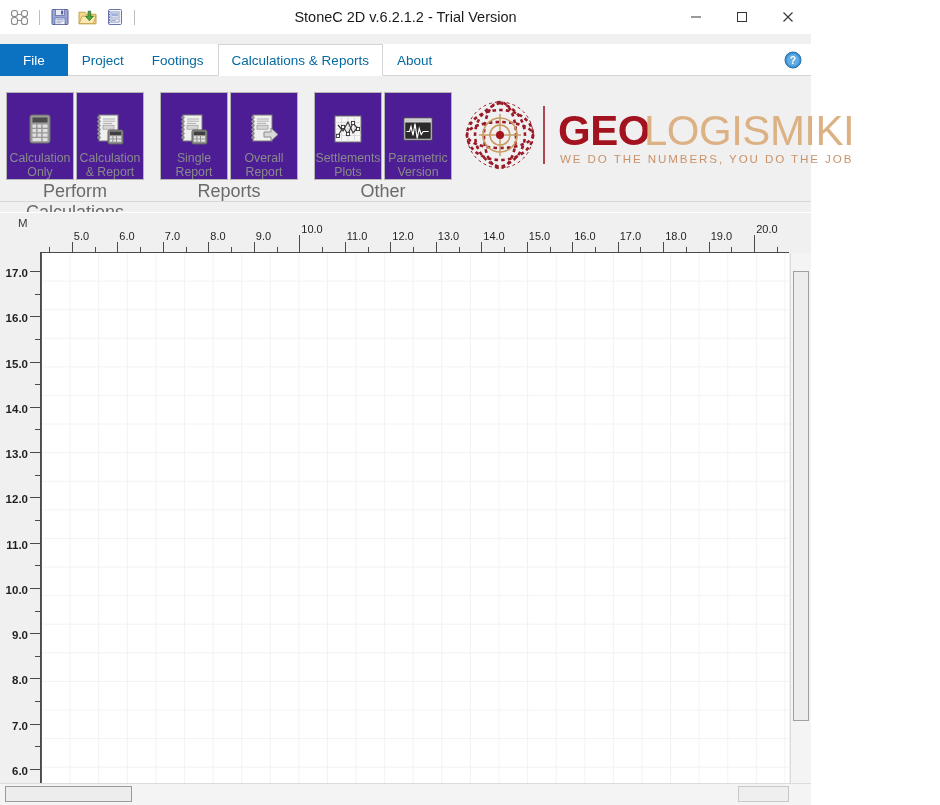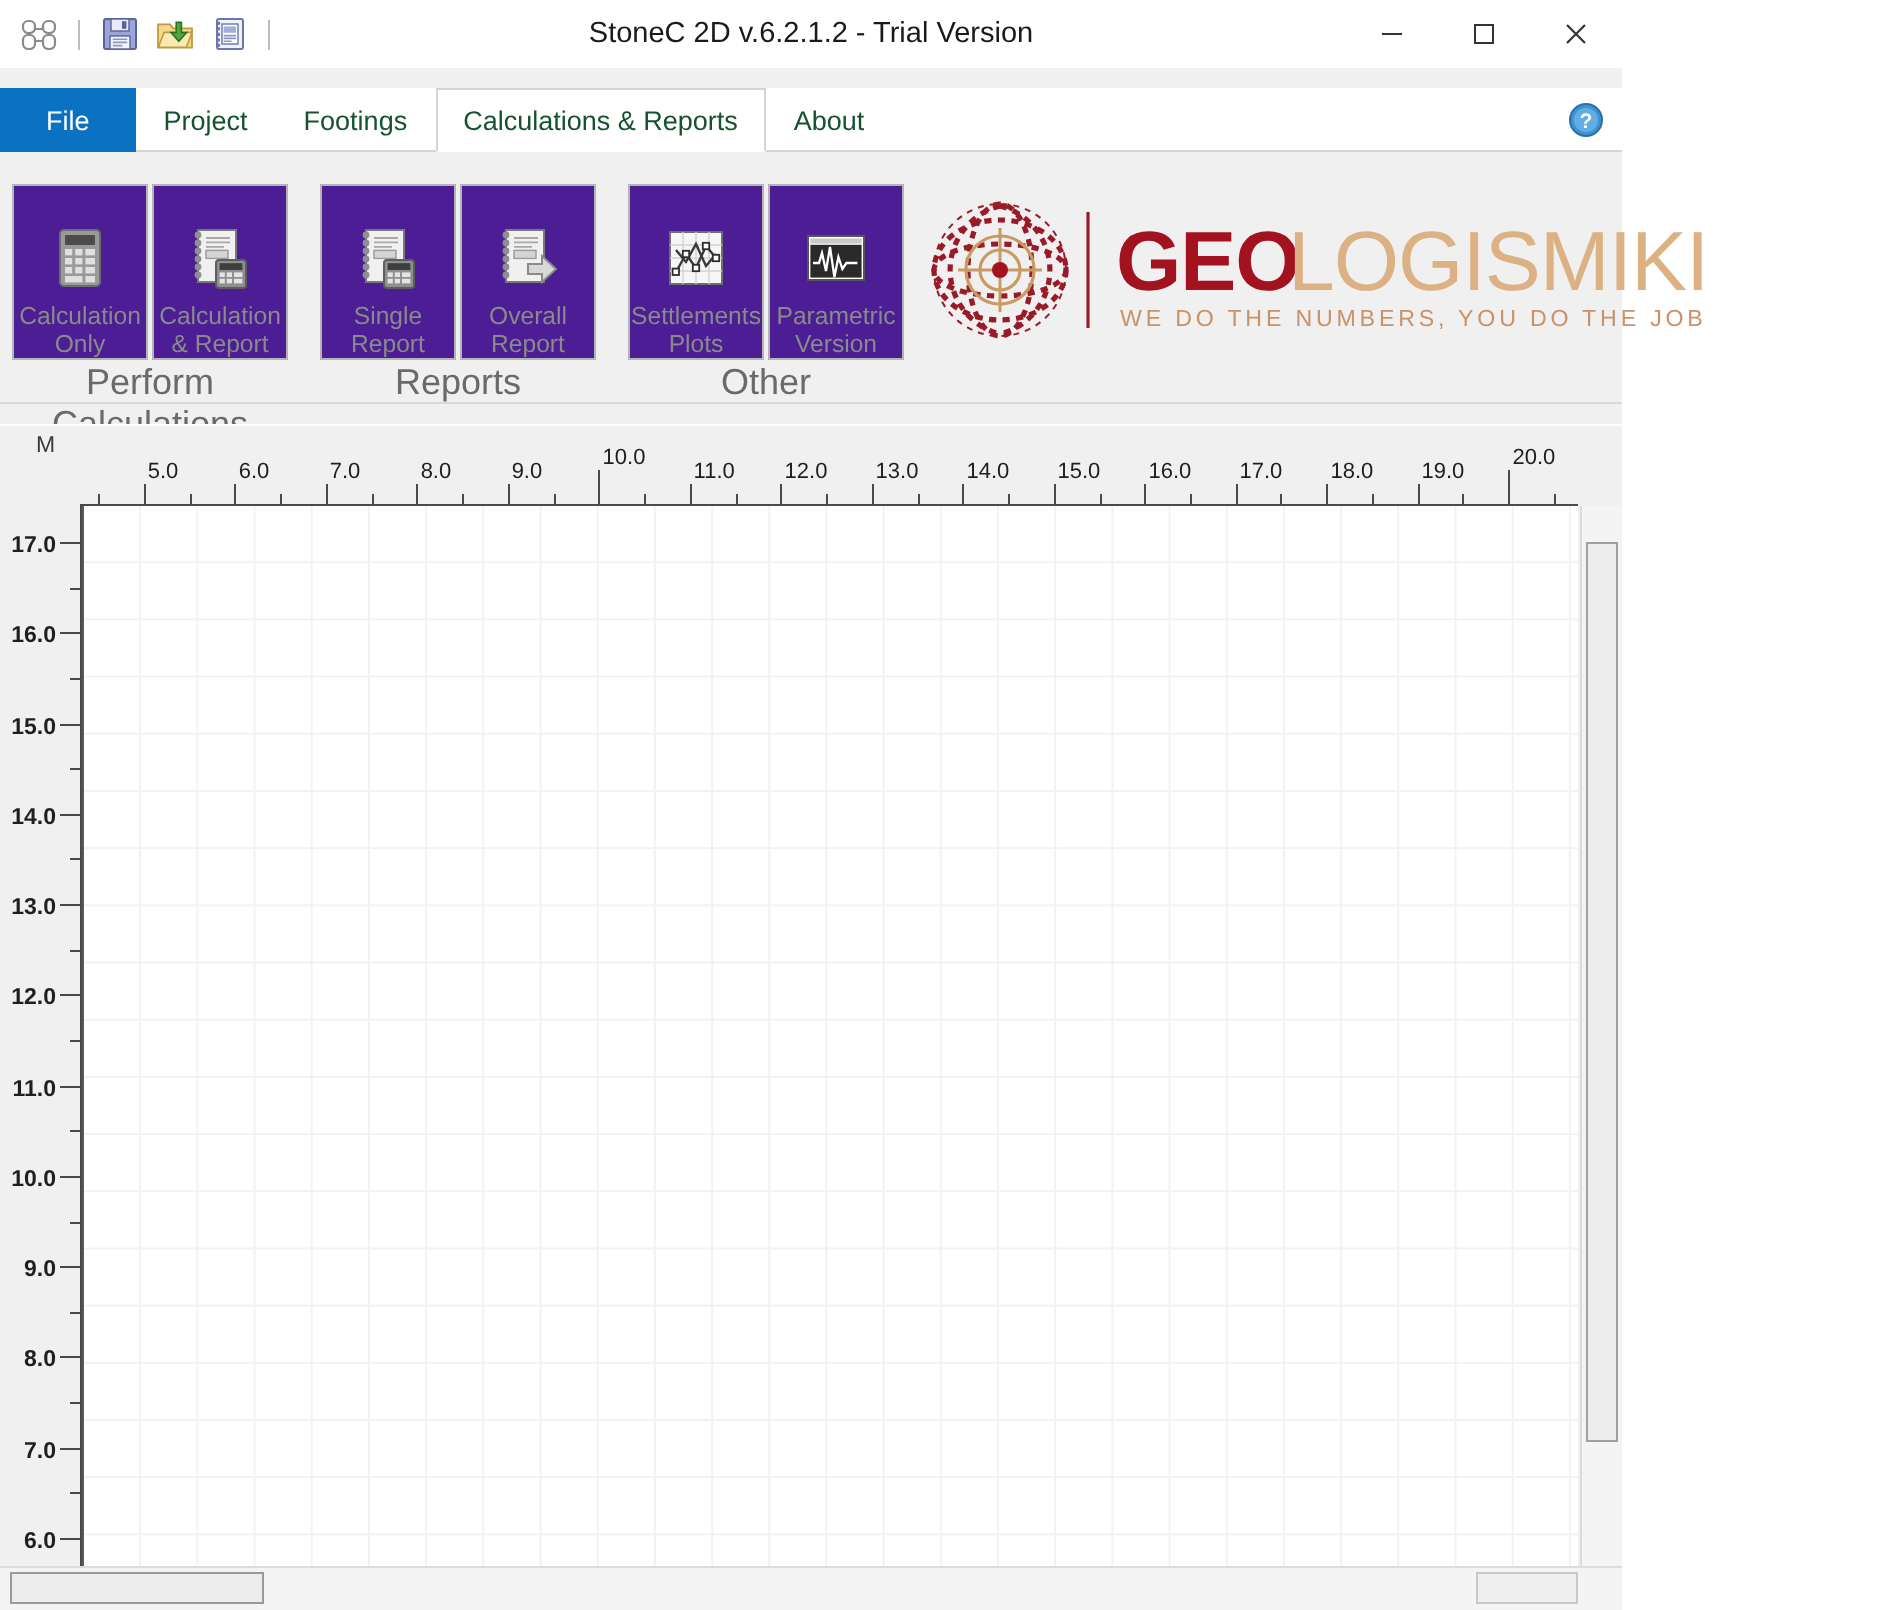--- a/index.html
+++ b/index.html
@@ -51,21 +51,21 @@
   .tabstrip {
     height: 32px; flex: 0 0 32px;
     background: #ffffff;
     display: flex; align-items: stretch;
     position: relative;
     border-bottom: 1px solid #d4d4d4;
   }
   .tab {
     display: flex; align-items: center;
     padding: 0 13px;
-    font-size: 13.5px; color: #14532d;
+    font-size: 13.5px; color: #0369a1;
     height: 32px;
     border: 1px solid transparent;
     border-bottom: none;
     position: relative;
   }
   .tab.file {
     background: #0b71c1; color: #ffffff;
     padding: 0 22px;
     font-size: 13.5px;
   }

